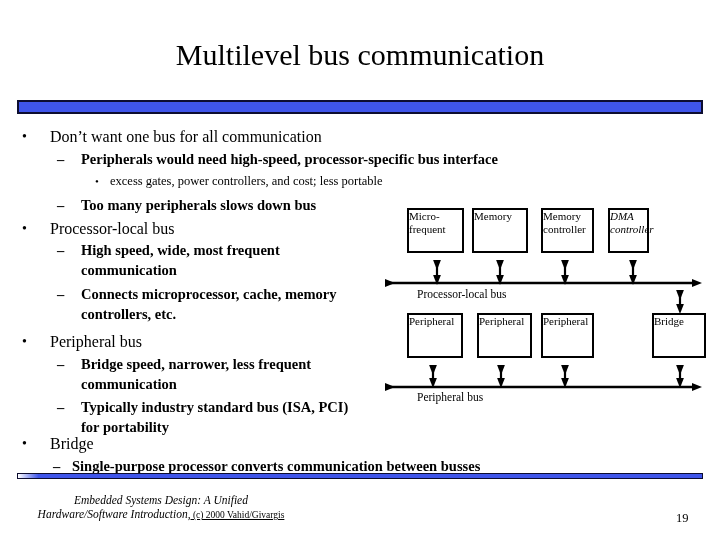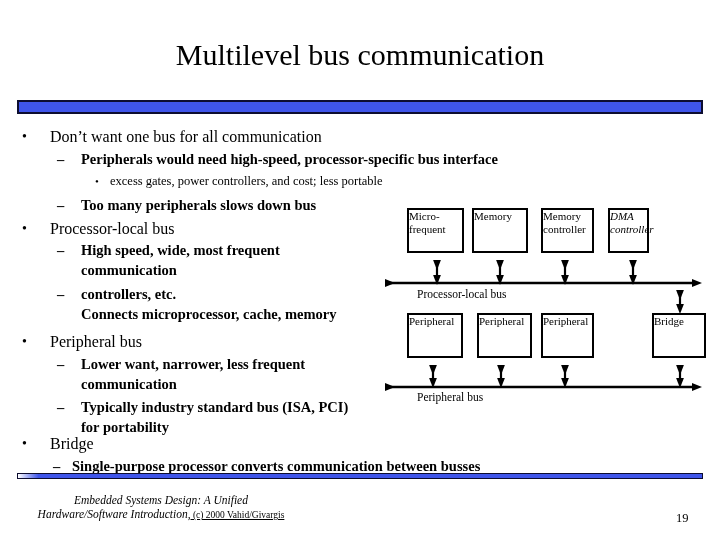--- a/index.html
+++ b/index.html
@@ -70,32 +70,32 @@
   </div>
 
   <div class="li l2" style="top:240px;">
     <span class="marker">–</span>
     <div>High speed, wide, most frequent</div>
     <div>communication</div>
   </div>
 
   <div class="li l2" style="top:284px;">
     <span class="marker">–</span>
+    <div>Connects microprocessor, cache, memory</div>
     <div>controllers, etc.</div>
-    <div>Connects microprocessor, cache, memory</div>
   </div>
 
   <div class="li l1" style="top:332px;">
     <span class="marker">•</span>
     <div>Peripheral bus</div>
   </div>
 
   <div class="li l2" style="top:354px;">
     <span class="marker">–</span>
-    <div>Lower want, narrower, less frequent</div>
+    <div>Bridge speed, narrower, less frequent</div>
     <div>communication</div>
   </div>
 
   <div class="li l2" style="top:397px;">
     <span class="marker">–</span>
     <div>Typically industry standard bus (ISA, PCI)</div>
     <div>for portability</div>
   </div>
 
   <div class="li l1" style="top:434px;">

